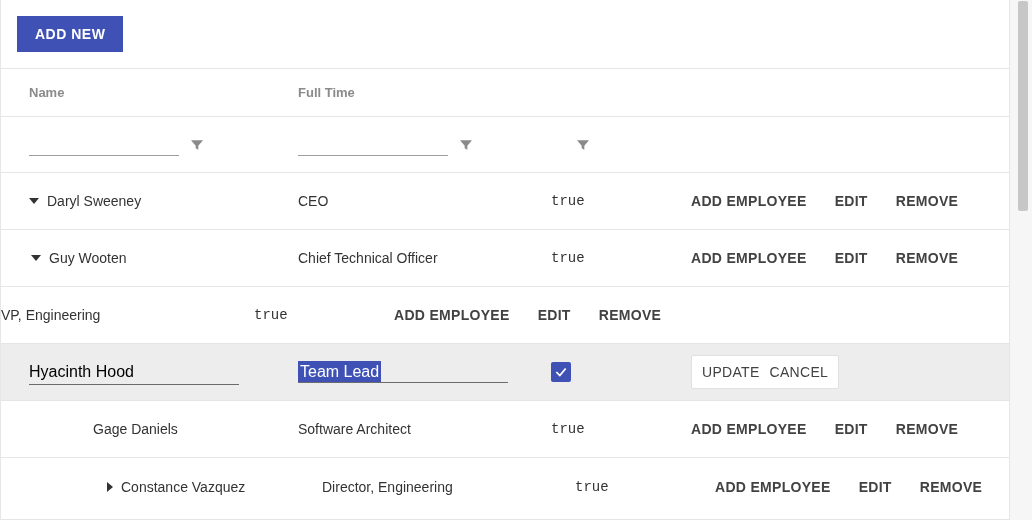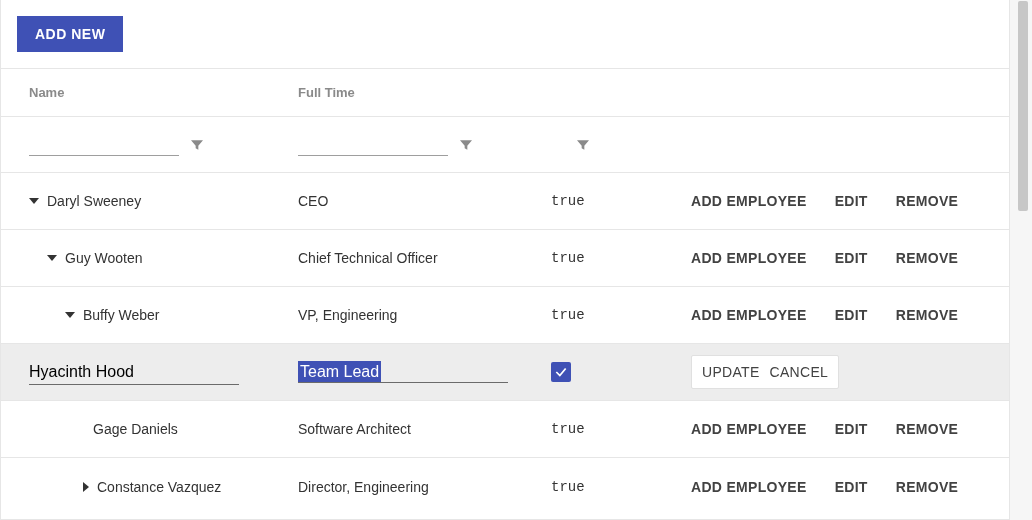--- a/index.html
+++ b/index.html
@@ -104,42 +104,38 @@
           <span>true</span>
         </div>
       <div class="cell-act">
         <button class="action-btn">ADD EMPLOYEE</button>
         <button class="action-btn">EDIT</button>
         <button class="action-btn">REMOVE</button>
       </div>
     </div>
 
     <div class="data-row">
-      <div class="cell-name" style="padding-left:46px;">
+      <div class="cell-name" style="padding-left:30px;">
         <span class="toggle expanded"></span>
         <span>Guy Wooten</span>
       </div>
       <div class="cell-pos">
           <span>Chief Technical Officer</span>
         </div>
       <div class="cell-ft">
           <span>true</span>
         </div>
       <div class="cell-act">
         <button class="action-btn">ADD EMPLOYEE</button>
         <button class="action-btn">EDIT</button>
         <button class="action-btn">REMOVE</button>
       </div>
     </div>
 
     <div class="data-row">
-      <div class="cell-name" style="padding-left:64px;">
-        <span class="toggle expanded"></span>
-        <span>Buffy Weber</span>
-      </div>
       <div class="cell-pos">
           <span>VP, Engineering</span>
         </div>
       <div class="cell-ft">
           <span>true</span>
         </div>
       <div class="cell-act">
         <button class="action-btn">ADD EMPLOYEE</button>
         <button class="action-btn">EDIT</button>
         <button class="action-btn">REMOVE</button>
@@ -181,21 +177,21 @@
           <span>true</span>
         </div>
       <div class="cell-act">
         <button class="action-btn">ADD EMPLOYEE</button>
         <button class="action-btn">EDIT</button>
         <button class="action-btn">REMOVE</button>
       </div>
     </div>
 
     <div class="data-row" style="border-bottom:none;">
-      <div class="cell-name" style="padding-left:82px;">
+      <div class="cell-name" style="padding-left:82px;margin-left:24px;">
         <span class="toggle collapsed"></span>
         <span>Constance Vazquez</span>
       </div>
       <div class="cell-pos">
           <span>Director, Engineering</span>
         </div>
       <div class="cell-ft">
           <span>true</span>
         </div>
       <div class="cell-act">

